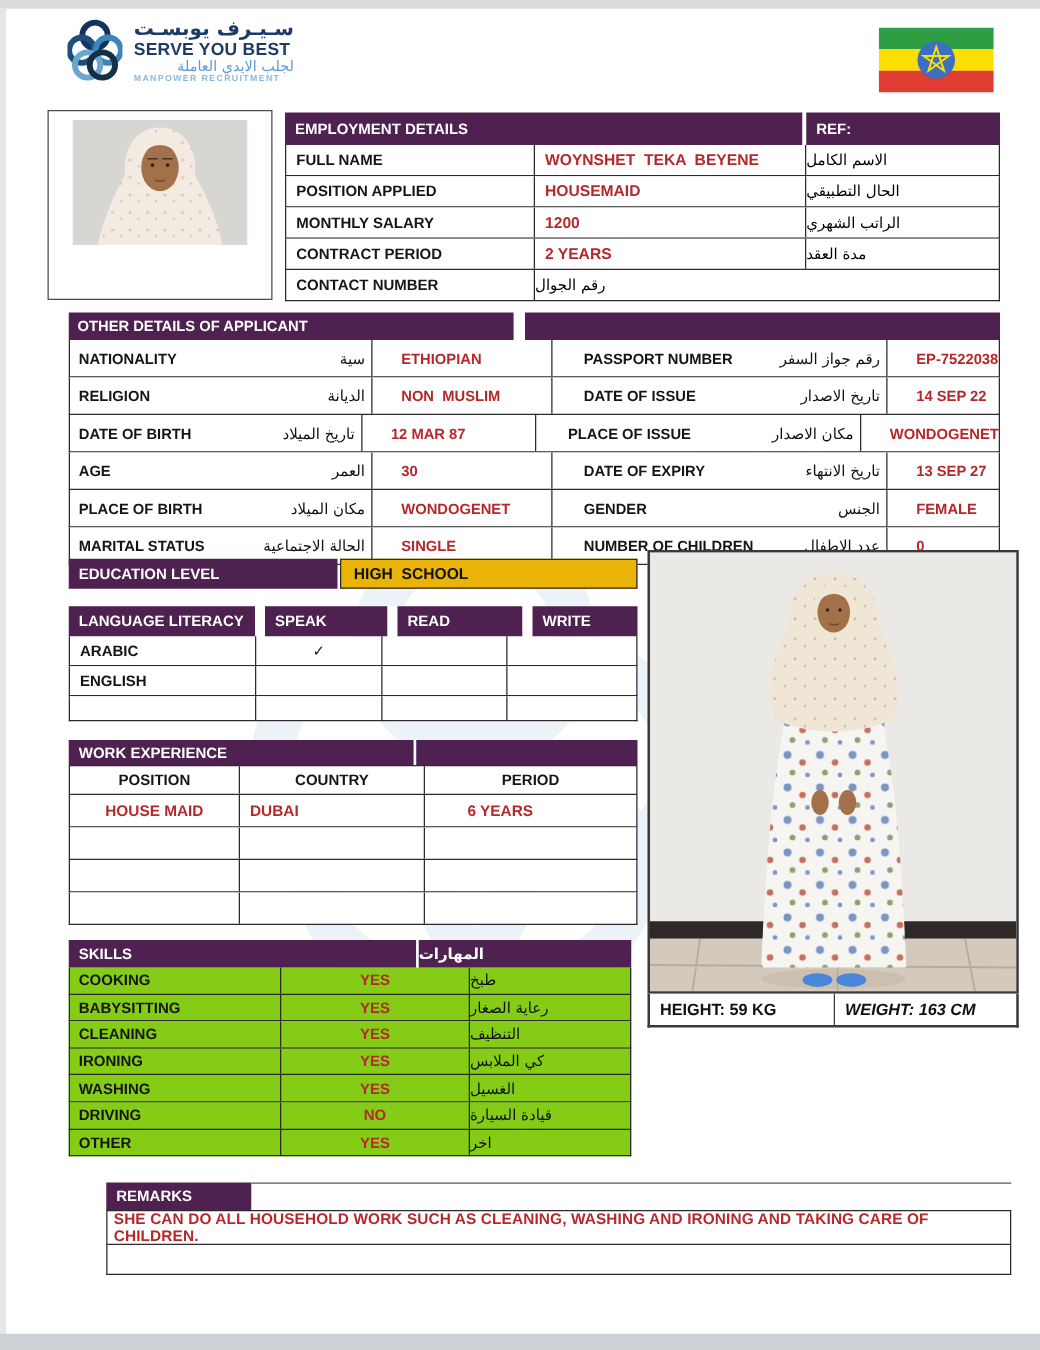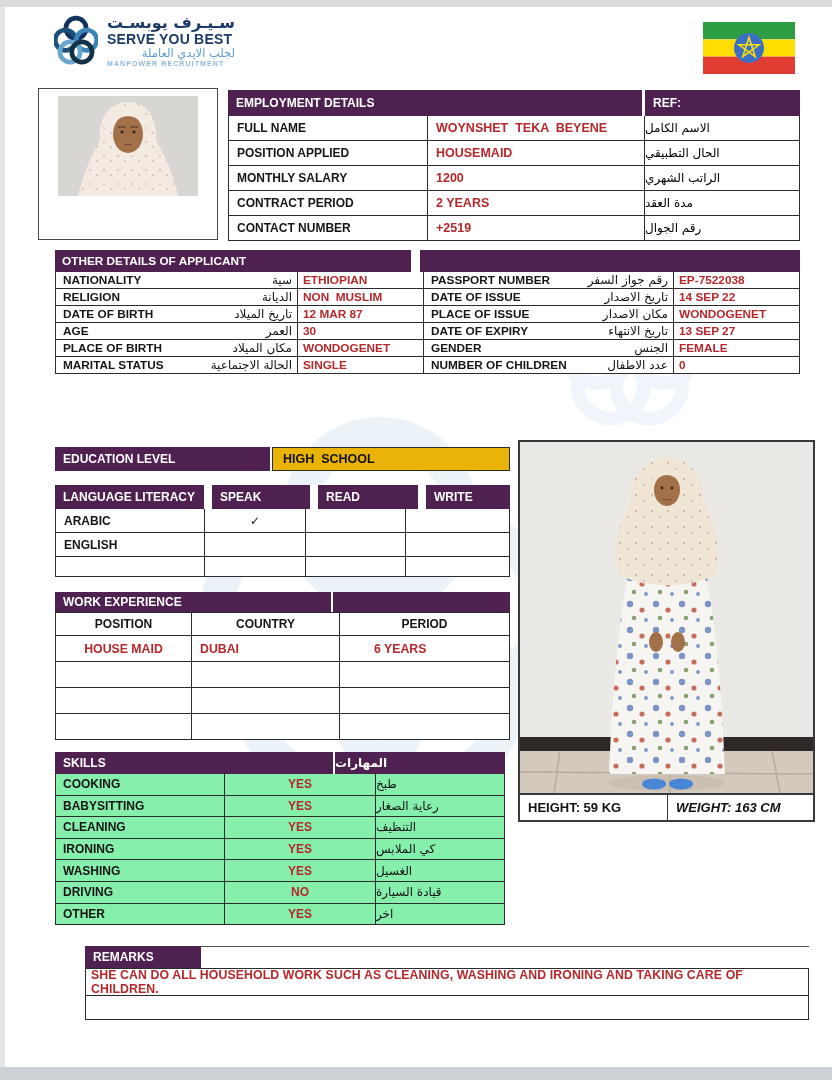--- a/index.html
+++ b/index.html
@@ -38,21 +38,21 @@
   .emp-row .c1{width:199px;display:flex;align-items:center;padding-left:8px;border-right:1px solid #2b2b2b;}
   .emp-row .c2{width:217px;display:flex;align-items:center;padding-left:8px;border-right:1px solid #2b2b2b;font-size:12.5px;}
   .emp-row .c3{flex:1;display:flex;align-items:center;justify-content:flex-end;padding-right:8px;font-size:12px;}
 
   
   .od{left:55px;top:250px;width:745px;font-size:11.8px;}
   .od-head{display:flex;height:22px;}
   .od-head .h1{width:356px;display:flex;align-items:center;padding-left:7px;font-size:11.8px;}
   .od-head .gap{width:9px;background:#fff;}
   .od-head .h2{flex:1;}
-  .od-row{display:flex;height:17px;border:1px solid #2b2b2b;border-top:none;background:#fff;}
+  .od-row{display:flex;height:30px;border:1px solid #2b2b2b;border-top:none;background:#fff;gap:18px;}
   .od-lblc{display:flex;align-items:center;justify-content:space-between;padding:0 5px 0 7px;border-right:1px solid #2b2b2b;}
   .od-lblc .en{font-weight:bold;color:#151515;}
   .od-lblc .arr{font-size:12px;color:#111;}
   .od-row .L1{width:242px;}
   .od-row .L2{width:126px;display:flex;align-items:center;padding-left:5px;border-right:1px solid #2b2b2b;}
   .od-row .R1{width:250px;}
   .od-row .R2{flex:1;display:flex;align-items:center;padding-left:5px;}
 
   
   .edu-lbl{left:55px;top:447px;width:215px;height:24px;display:flex;align-items:center;padding-left:8px;font-size:12px;}
@@ -90,21 +90,21 @@
   .hw-row>div{display:flex;align-items:center;padding-left:8px;font-weight:bold;font-size:13px;color:#111;}
   .hw-row .c1{width:148px;border-right:1.5px solid #3a3a3a;}
   .hw-row .c2{flex:1;font-style:italic;}
 
   
   .skills{left:55px;top:752px;width:450px;font-size:12px;}
   .sk-bar{display:flex;height:22px;}
   .sk-bar .h1{width:278px;display:flex;align-items:center;padding-left:8px;}
   .sk-bar .g{width:2px;background:#fff;}
   .sk-bar .h2{flex:1;display:flex;align-items:center;justify-content:flex-end;padding-right:8px;font-size:12px;}
-  .sk-row{display:flex;height:21.6px;border:1px solid #2b2b2b;border-top:none;background:#86efac;}
+  .sk-row{display:flex;height:21.6px;border:1px solid #2b2b2b;border-top:none;background:#84cc16;}
   .sk-row .c1{width:169px;display:flex;align-items:center;padding-left:7px;border-right:1px solid #2b2b2b;font-weight:bold;color:#151515;}
   .sk-row .c2{width:151px;display:flex;align-items:center;justify-content:center;border-right:1px solid #2b2b2b;}
   .sk-row .c3{flex:1;display:flex;align-items:center;justify-content:flex-end;padding-right:8px;font-size:12px;color:#111;}
 
   
   .remarks{left:85px;top:946px;width:724px;}
   .rm-tabrow{display:flex;height:22px;align-items:flex-end;}
   .rm-tab{width:116px;height:22px;display:flex;align-items:center;padding-left:8px;font-size:12px;}
   .rm-topline{flex:1;border-top:1px solid #555;height:22px;}
   .rm-text{height:28px;border:1px solid #2b2b2b;background:#fff;display:flex;align-items:center;padding-left:5px;font-size:12.3px;letter-spacing:.1px;}
@@ -208,21 +208,20 @@
       <div class="c2 red">1200</div>
       <div class="c3 ar" dir="rtl">الراتب الشهري</div>
     </div>
     <div class="emp-row">
       <div class="c1 cell-lbl">CONTRACT PERIOD</div>
       <div class="c2 red">2 YEARS</div>
       <div class="c3 ar" dir="rtl">مدة العقد</div>
     </div>
     <div class="emp-row">
       <div class="c1 cell-lbl">CONTACT NUMBER</div>
-      <div class="c2 red">+2519</div>
       <div class="c3 ar" dir="rtl">رقم الجوال</div>
     </div>
   </div>
 
   <div class="abs od">
     <div class="od-head">
       <div class="h1 purple-bg">OTHER DETAILS OF APPLICANT</div>
       <div class="gap"></div>
       <div class="h2 purple-bg"></div>
     </div>

